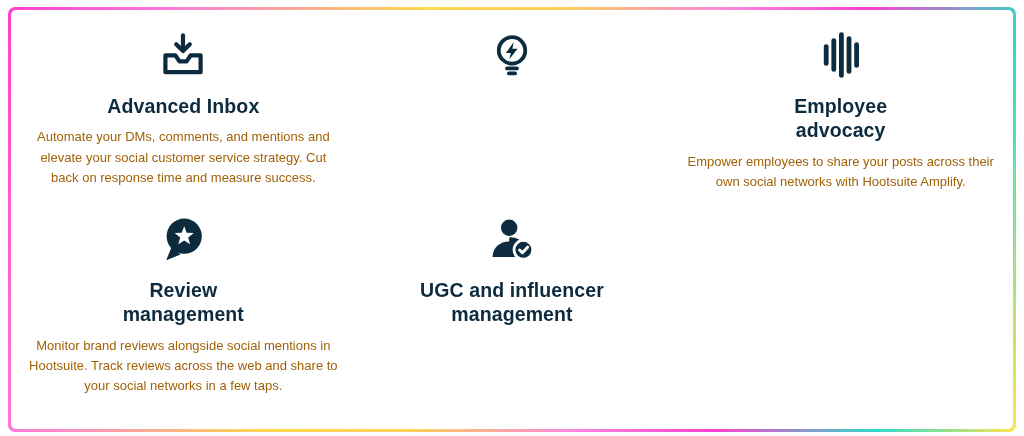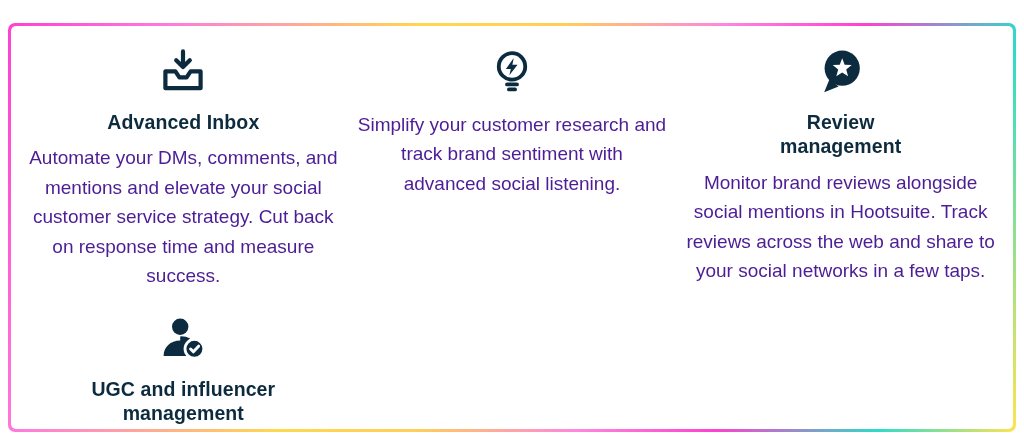--- a/index.html
+++ b/index.html
@@ -17,21 +17,20 @@
     right: 8px;
     top: 7px;
     bottom: 4px;
     padding: 3px;
     border-radius: 7px;
     background: linear-gradient(110deg,
       #ff40cf 0%, #ff7bdc 14%, #ffd84d 36%,
       #ffcf58 48%, #ff86de 62%, #ff40cf 74%,
       #2ddcc8 88%, #ffe450 100%);
     box-sizing: border-box;
-    margin-top: 16px;
   }
   .panel {
     background: #ffffff;
     border-radius: 5px;
     width: 100%;
     height: 100%;
     box-sizing: border-box;
     display: grid;
     grid-template-columns: repeat(3, 1fr);
     align-content: start;
@@ -59,23 +58,23 @@
     margin: 0 0 9px 0;
     font-size: 19.5px;
     font-weight: 700;
     line-height: 1.25;
     color: #0d2b3e;
     white-space: pre-line;
     letter-spacing: 0.1px;
   }
   p.feature-desc {
     margin: 0;
-    font-size: 19px;
+    font-size: 13px;
     line-height: 1.55;
-    color: #4c1d95;
+    color: #a16207;
     max-width: 340px;
   }
 </style>
 </head>
 <body>
 
 <div class="frame">
   <div class="panel">
 
     <div class="card">
@@ -90,24 +89,37 @@
     </div>
 
     <div class="card">
       <span class="icon-wrap">
         <svg width="46" height="48" viewBox="0 0 24 24" fill="none">
           <circle cx="12" cy="9.6" r="6.9" stroke="#0d2b3e" stroke-width="2"></circle>
           <path d="M12.9 5.2L8.8 10.9h2.6l-.8 3.3 4.3-5.5h-2.7z" fill="#0d2b3e"></path>
           <path d="M9.4 19h5.2M10.4 21.6h3.2" stroke="#0d2b3e" stroke-width="2" stroke-linecap="round"></path>
         </svg>
       </span>
-      <p class="feature-desc" style="max-width:330px">Simplify your customer research and track brand sentiment with advanced social listening.</p>
     </div>
 
 
+    <div class="card">
+      <span class="icon-wrap">
+        <svg width="48" height="48" viewBox="0 0 24 24" fill="none">
+          <path d="M4.6 7.8v8.4" stroke="#0d2b3e" stroke-width="2.4" stroke-linecap="round"></path>
+          <path d="M8.4 4.8v14.4" stroke="#0d2b3e" stroke-width="2.4" stroke-linecap="round"></path>
+          <path d="M12.2 1.8v20.4" stroke="#0d2b3e" stroke-width="2.4" stroke-linecap="round"></path>
+          <path d="M16.0 3.8v16.4" stroke="#0d2b3e" stroke-width="2.4" stroke-linecap="round"></path>
+          <path d="M19.8 6.8v10.4" stroke="#0d2b3e" stroke-width="2.4" stroke-linecap="round"></path>
+        </svg>
+      </span>
+      <h3 class="feature-title">Employee
+advocacy</h3>
+      <p class="feature-desc" style="max-width:344px">Empower employees to share your posts across their own social networks with Hootsuite Amplify.</p>
+    </div>
 
     <div class="card">
       <span class="icon-wrap">
         <svg width="48" height="48" viewBox="0 0 24 24" fill="none">
           <circle cx="12.6" cy="10.6" r="8.8" fill="#0d2b3e"></circle>
           <path d="M6.2 16.2L3.6 22.6l7.2-2.8z" fill="#0d2b3e"></path>
           <path d="M12.6 5.6l1.23 3.3 3.53.15-2.76 2.2.94 3.4-2.94-1.95-2.94 1.95.94-3.4-2.76-2.2 3.53-.15z" fill="#ffffff"></path>
         </svg>
       </span>
       <h3 class="feature-title">Review

